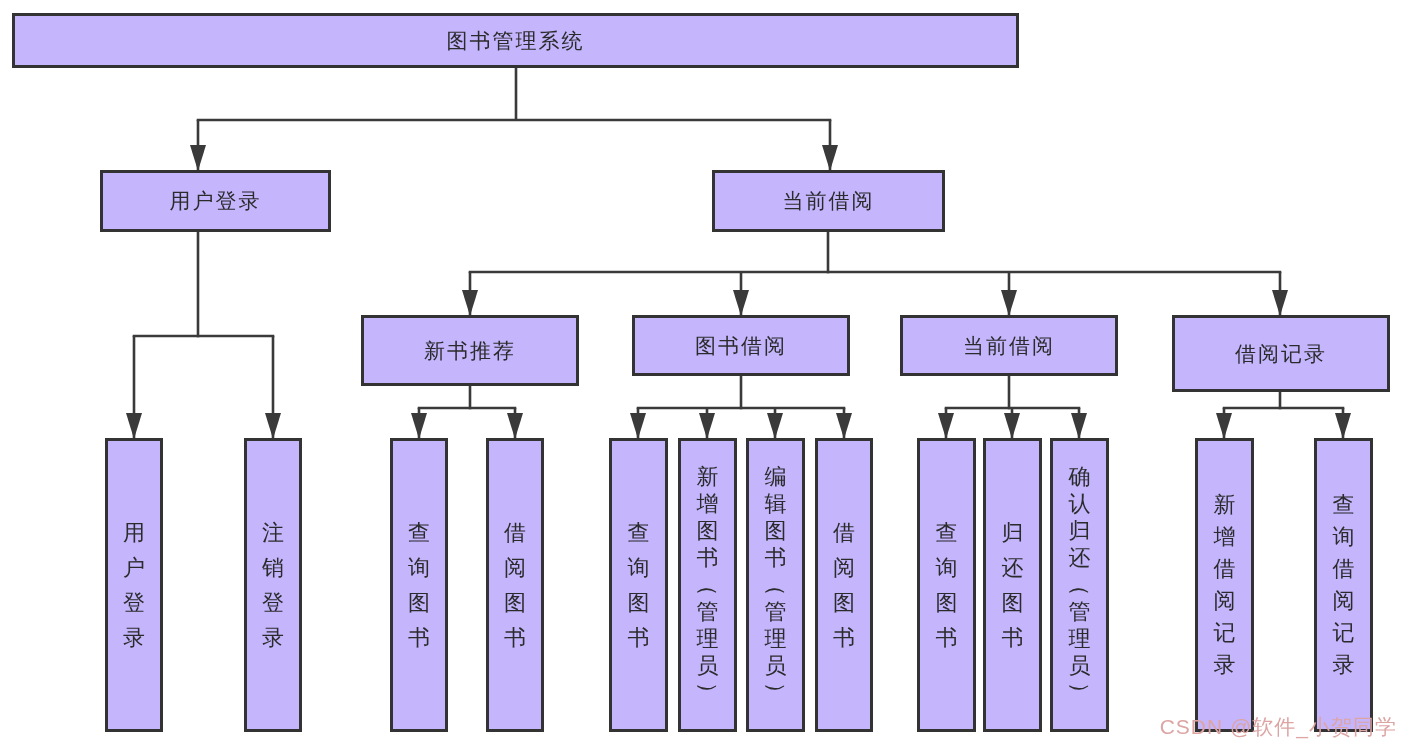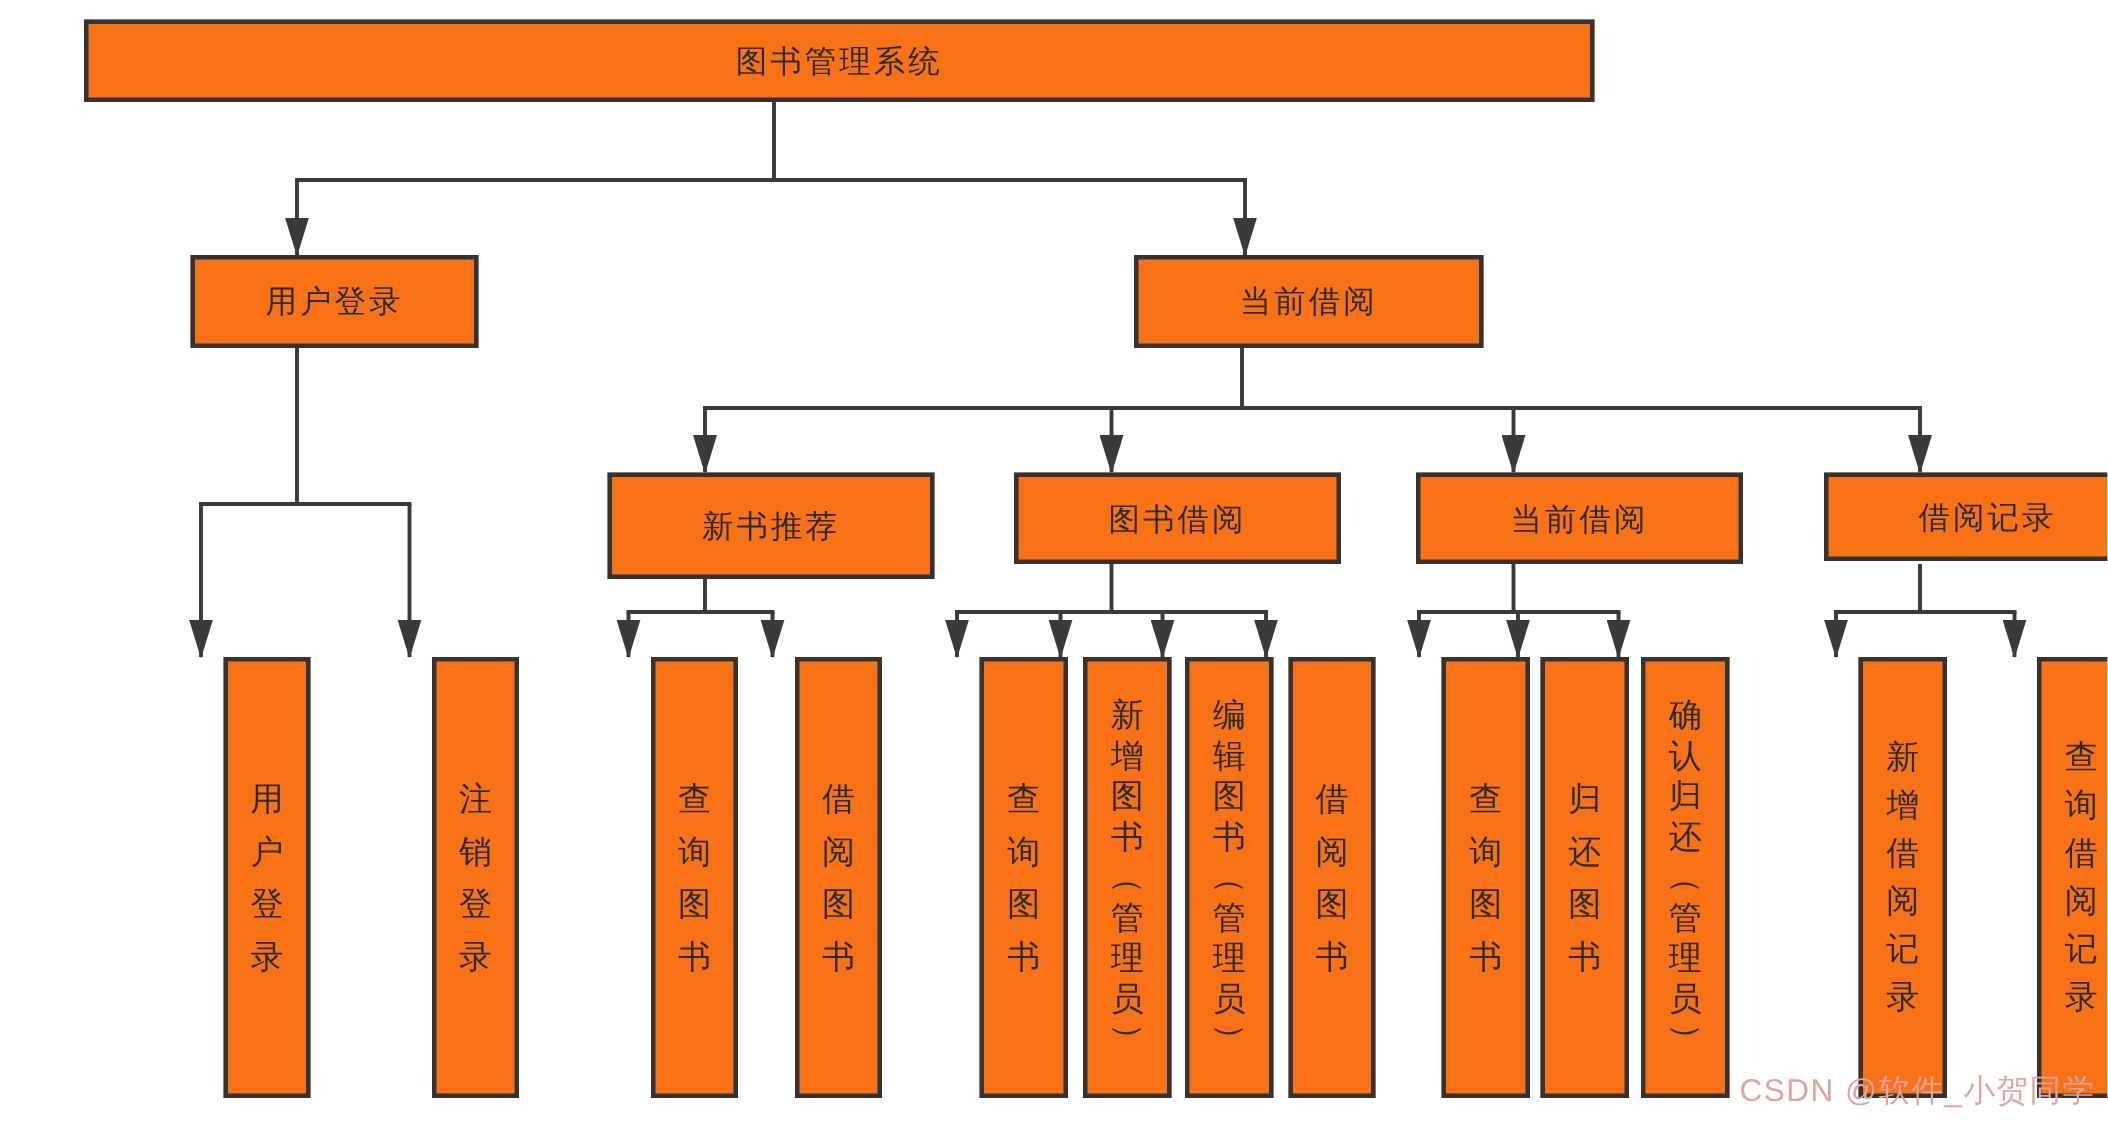--- a/index.html
+++ b/index.html
@@ -1,23 +1,23 @@
 <!DOCTYPE html>
 <html style="--line: #3a3a3a; --border: #333333; --text: #2b2b2b; --watermark: #dda4a4;"><head>
 <meta charset="utf-8">
 <style>
   html,body{margin:0;padding:0;background:#fff;}
   .canvas{
     position:relative;width:1405px;height:747px;background:#ffffff;
     font-family:"Liberation Sans", sans-serif;overflow:hidden;
   }
   .box{
-    position:absolute;box-sizing:border-box;background:#f97316;
+    position:absolute;box-sizing:border-box;background:#c4b5fd;
     border:3px solid var(--border,#333);color:var(--text,#2b2b2b);
-    display:flex;align-items:center;justify-content:center;z-index:2;margin-left:44px;
+    display:flex;align-items:center;justify-content:center;z-index:2;
   }
   .h{font-size:21px;letter-spacing:2px;font-weight:400;}
   .v{flex-direction:column;}
   .v span{display:block;line-height:1;}
   .v4{gap:13px;font-size:22px;}
   .v6{gap:10px;font-size:22px;}
   .v9{gap:5px;font-size:22px;}
   .rot{transform:rotate(90deg);}
   svg.connectors{position:absolute;left:0;top:0;z-index:1;pointer-events:none;}
   .connectors path.ln,.connectors line{stroke:var(--line,#3a3a3a);stroke-width:2.6;fill:none;}
@@ -70,27 +70,27 @@
     <line x1="844" y1="408" x2="844" y2="438" marker-end="url(#arw)"></line>
     <line x1="946" y1="408" x2="946" y2="438" marker-end="url(#arw)"></line>
     <line x1="1012" y1="408" x2="1012" y2="438" marker-end="url(#arw)"></line>
     <line x1="1079" y1="408" x2="1079" y2="438" marker-end="url(#arw)"></line>
     <line x1="1224" y1="408" x2="1224" y2="438" marker-end="url(#arw)"></line>
     <line x1="1343" y1="408" x2="1343" y2="438" marker-end="url(#arw)"></line>
   </svg>
 
   <div class="box h" style="left:12px;top:13px;width:1007px;height:55px">图书管理系统</div>
 
-  <div class="box h" style="left:83px;top:170px;width:192px;height:62px">用户登录</div>
+  <div class="box h" style="left:100px;top:170px;width:231px;height:62px">用户登录</div>
   <div class="box h" style="left:712px;top:170px;width:233px;height:62px">当前借阅</div>
 
   <div class="box h" style="left:361px;top:315px;width:218px;height:71px">新书推荐</div>
   <div class="box h" style="left:900px;top:315px;width:218px;height:61px">当前借阅</div>
   <div class="box h" style="left:632px;top:315px;width:218px;height:61px">图书借阅</div>
-  <div class="box h" style="left:1172px;top:315px;width:218px;height:59px">借阅记录</div>
+  <div class="box h" style="left:1172px;top:315px;width:218px;height:77px">借阅记录</div>
 
   <div class="box v v4 vtext" style="left:105px;top:438px;width:58px;height:294px">
       <span>用</span>
       <span>户</span>
       <span>登</span>
       <span>录</span>
     </div>
   <div class="box v v4 vtext" style="left:244px;top:438px;width:58px;height:294px">
       <span>注</span>
       <span>销</span>

